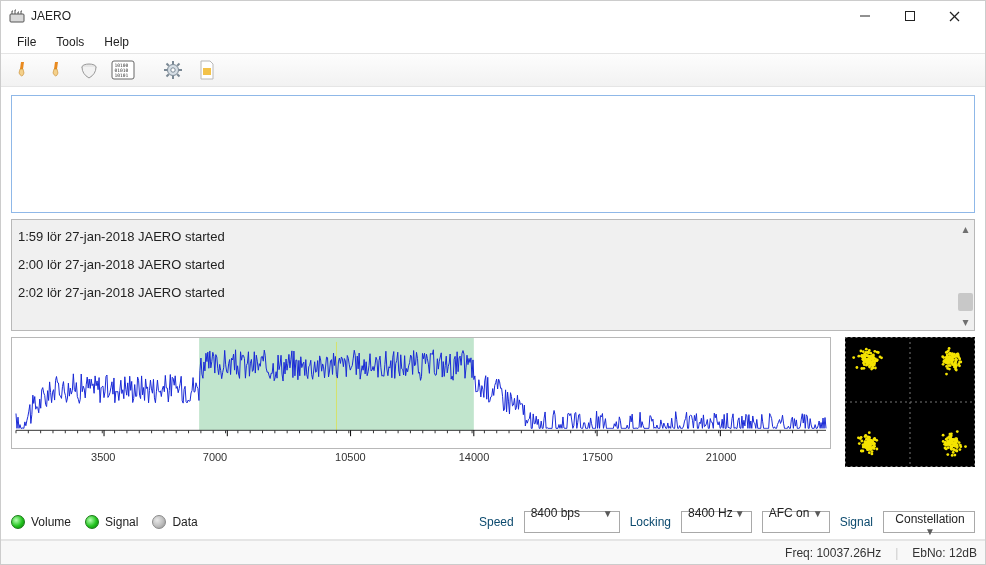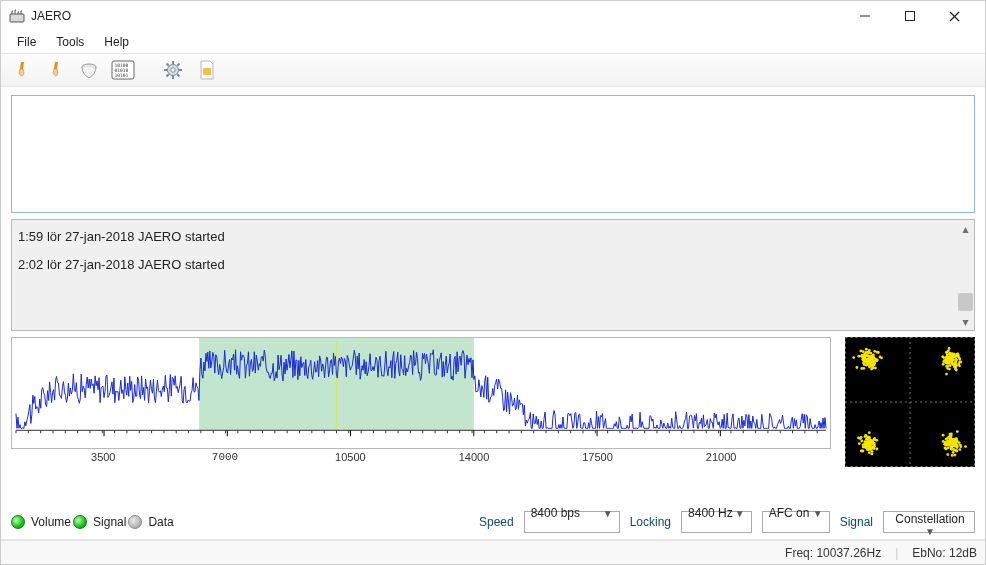--- a/index.html
+++ b/index.html
@@ -30,21 +30,21 @@
   .log-scroll .thumb { width:15px; height:18px; background:#c8c8c8; border-radius:2px; margin-bottom:2px;}
   
   .visrow { display:flex; gap:8px; }
   .spectrum-wrap { flex:1; }
   .spectrum { width:820px; height:112px; border:1px solid #b8b8b8; background:#fff; display:block;}
   .xticks { position:relative; height:20px; width:820px; }
   .xtick { position:absolute; top:2px; transform:translateX(-50%); font-size:11px; color:#333;}
   .constellation { width:130px; height:130px; background:#000; display:block; }
   
   .controls { display:flex; align-items:center; padding:4px 10px 6px 10px; gap:10px; border-bottom:1px solid #e5e5e5;}
-  .led-group { display:flex; align-items:flex-start; gap:2px; }
+  .led-group { display:flex; align-items:flex-start; gap:14px; }
   .led { display:flex; align-items:center; gap:6px; }
   .dot { width:14px; height:14px; border-radius:50%; border:1px solid #777; }
   .dot.green { background:radial-gradient(circle at 35% 35%, #b6ffb2, #22c31e 55%, #0d7a0a); border-color:#1a7a17;}
   .dot.grey  { background:radial-gradient(circle at 35% 35%, #e8e8e8, #bdbdbd 55%, #8d8d8d); border-color:#8a8a8a;}
   .controls .spacer { flex:1; }
   .ctl-label { font-size:12px; color:#0c4a6e; }
   .combo { height:22px; border:1px solid #a9a9a9; background:#fff; display:flex; align-items:center;
            padding:0 4px 18px 6px; font-size:12px; gap:0; }
   .combo .caret { color:#5a5a5a; font-size:10px; padding:0 2px;}
   .combo.small{ min-width:68px;}
@@ -139,20 +139,21 @@
         <rect x="6" y="9" width="8" height="7" fill="#f3c24a"></rect>
       </svg>
   </div>
 </div>
 
 <div class="content">
   <div class="decoder-pane"></div>
 
   <div class="log-pane">
     <div class="logline">1:59 lör 27-jan-2018 JAERO started</div>
+    <div class="logline">2:00 lör 27-jan-2018 JAERO started</div>
     <div class="logline">2:02 lör 27-jan-2018 JAERO started</div>
     <div class="log-scroll">
       <div class="arrow">▴</div>
       <div style="flex:1"></div>
       <div class="thumb"></div>
       <div class="arrow">▾</div>
     </div>
   </div>
 
   <div class="visrow">
@@ -230,21 +231,21 @@
           <line x1="807.1739130434783" y1="94" x2="807.1739130434783" y2="97" stroke="#333" stroke-width="1"></line>
           <line x1="92.26086956521739" y1="94" x2="92.26086956521739" y2="100" stroke="#000" stroke-width="1"></line>
           <line x1="215.82608695652172" y1="94" x2="215.82608695652172" y2="100" stroke="#000" stroke-width="1"></line>
           <line x1="339.39130434782606" y1="94" x2="339.39130434782606" y2="100" stroke="#000" stroke-width="1"></line>
           <line x1="462.9565217391304" y1="94" x2="462.9565217391304" y2="100" stroke="#000" stroke-width="1"></line>
           <line x1="586.5217391304348" y1="94" x2="586.5217391304348" y2="100" stroke="#000" stroke-width="1"></line>
           <line x1="710.0869565217391" y1="94" x2="710.0869565217391" y2="100" stroke="#000" stroke-width="1"></line>
         </svg>
       <div id="xticks" class="xticks">
           <div class="xtick" style="left: 92.2609px;">3500</div>
-          <div class="xtick" style="left: 214px; font-family: Liberation Mono, monospace;">7000</div>
+          <div class="xtick" style="left: 204px;">7000</div>
           <div class="xtick" style="left: 339.391px;">10500</div>
           <div class="xtick" style="left: 462.957px;">14000</div>
           <div class="xtick" style="left: 586.522px;">17500</div>
           <div class="xtick" style="left: 710.087px;">21000</div>
         </div>
     </div>
     <svg id="const-svg" class="constellation" viewBox="0 0 130 130">
         <line x1="65" y1="0" x2="65" y2="130" stroke="#777" stroke-dasharray="2 3" stroke-width="1"></line>
         <line x1="0" y1="65" x2="130" y2="65" stroke="#777" stroke-dasharray="2 3" stroke-width="1"></line>
         <rect x="0.5" y="0.5" width="129" height="129" fill="none" stroke="#777" stroke-dasharray="2 3"></rect>

